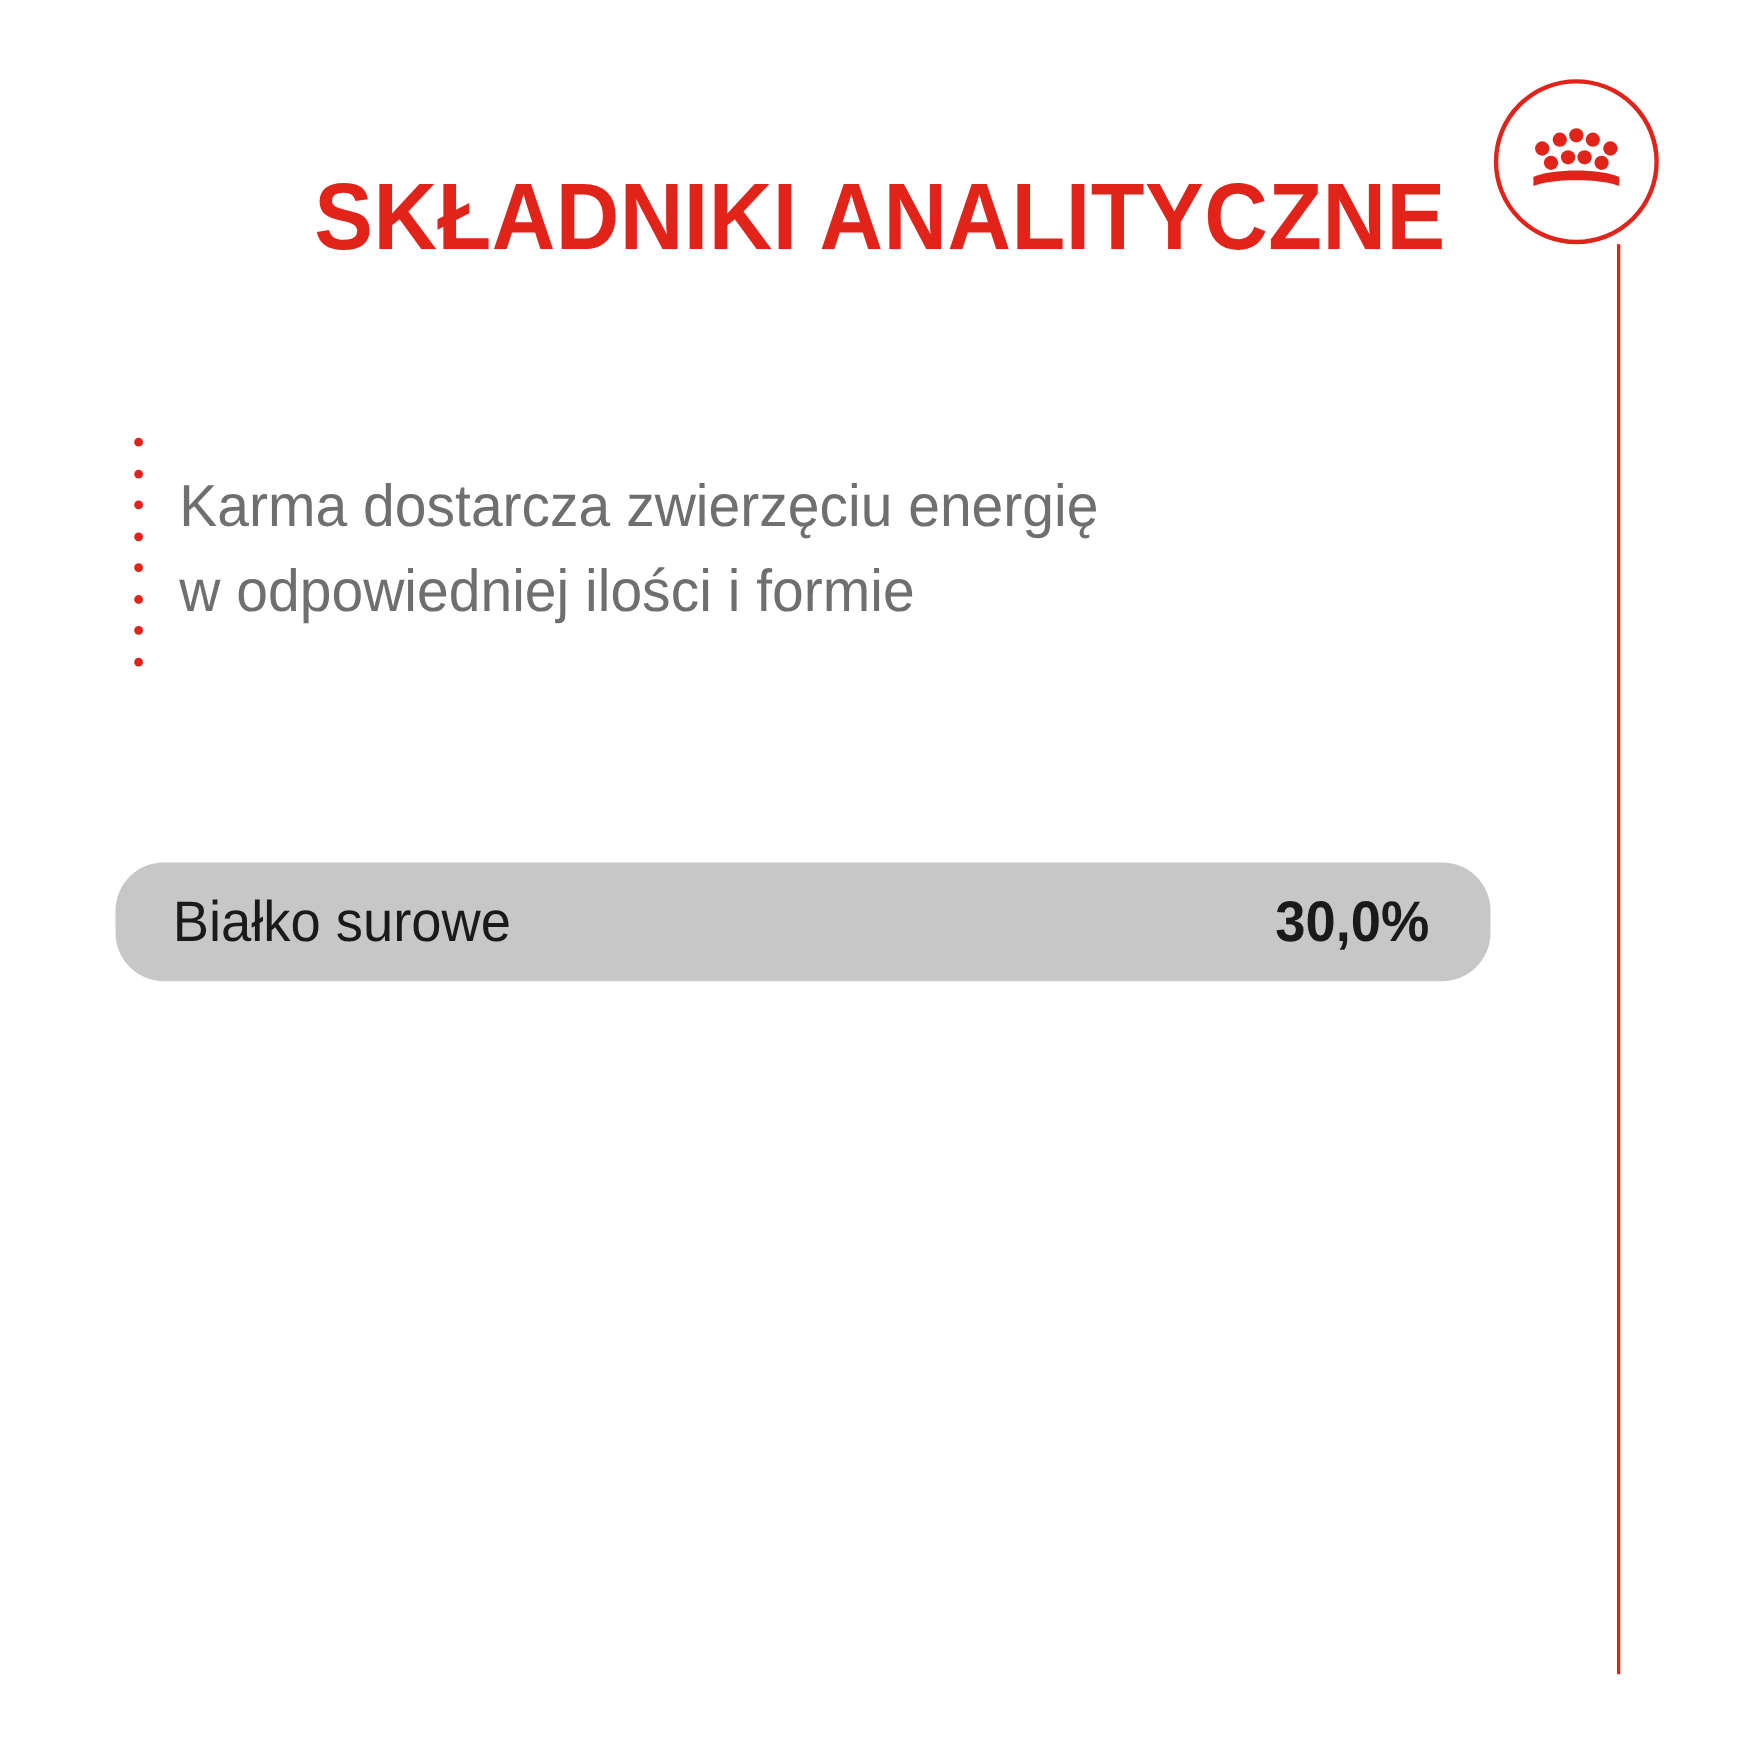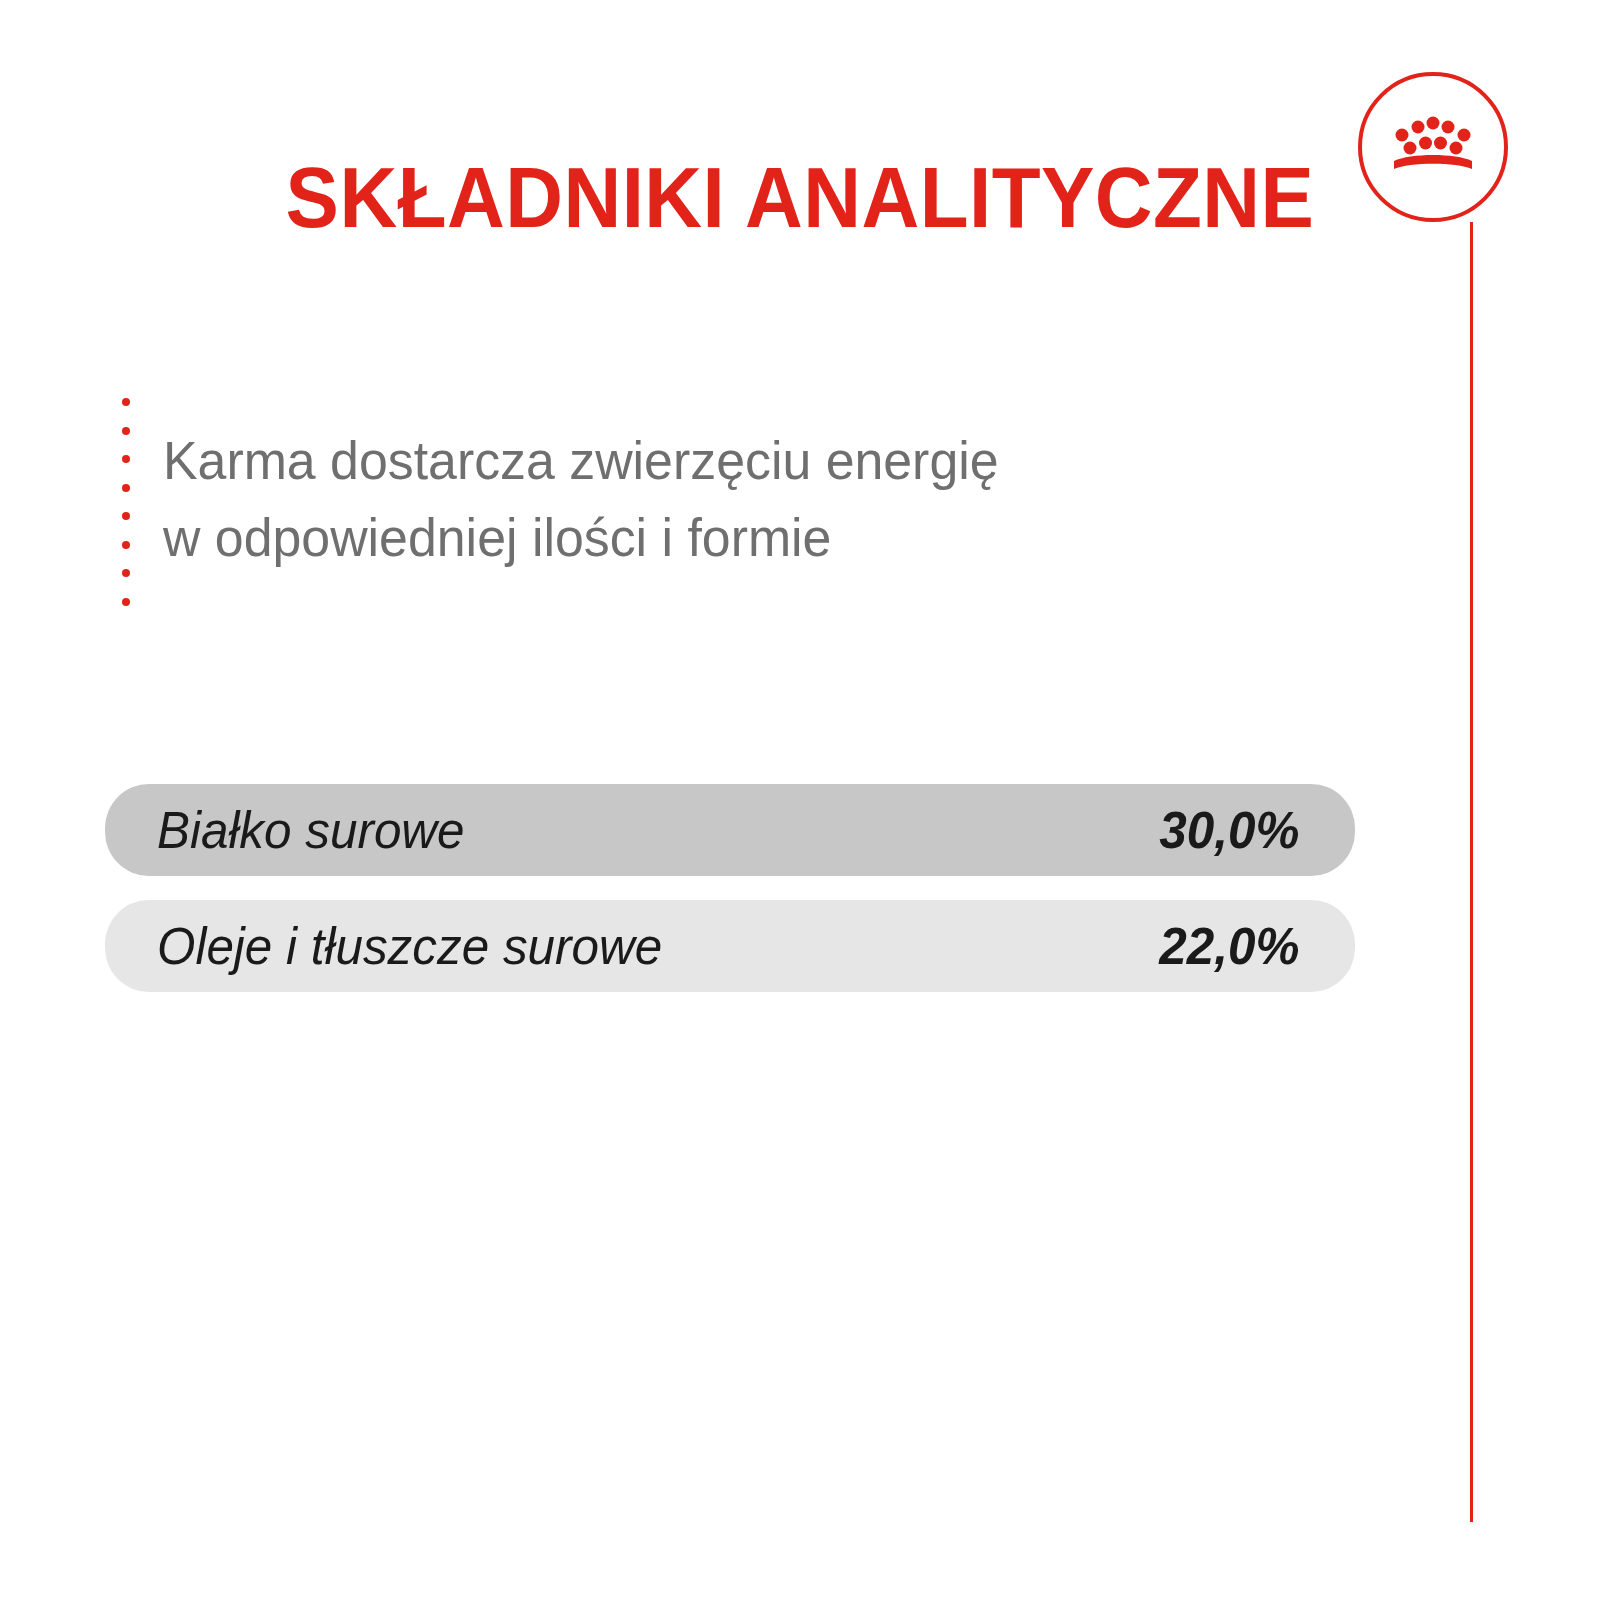--- a/index.html
+++ b/index.html
@@ -108,29 +108,28 @@
   .intro span { display: block; white-space: nowrap; }
 
   
   .rows {
     position: absolute;
     left: 105px;
     top: 784px;
     width: 1250px;
   }
   .row {
-    height: 92px;
+    height: 108px;
     border-radius: 44px;
     display: flex;
     align-items: center;
     justify-content: space-between;
     padding: 0 56px 0 52px;
     box-sizing: border-box;
     margin-bottom: 24px;
-    font-style: italic;
   }
   .row.dark  { background: #c7c7c7; }
   .row.light { background: #e6e6e6; }
 
   .row .label,
   .row .value {
     color: #1a1a1a;
     font-size: 52px;
     font-weight: 500;
     font-family: "Liberation Sans", sans-serif;
@@ -179,19 +178,15 @@
   <div class="intro">
     <span>Karma dostarcza zwierzęciu energię</span>
     <span>w odpowiedniej ilości i formie</span>
   </div>
 
   <div class="rows">
     <div class="row dark">
       <div class="label">Białko surowe</div>
       <div class="value">30,0%</div>
     </div>
-    <div class="row light">
-      <div class="label">Oleje i tłuszcze surowe</div>
-      <div class="value">22,0%</div>
-    </div>
   </div>
 
 </div>
 
 </body></html>

